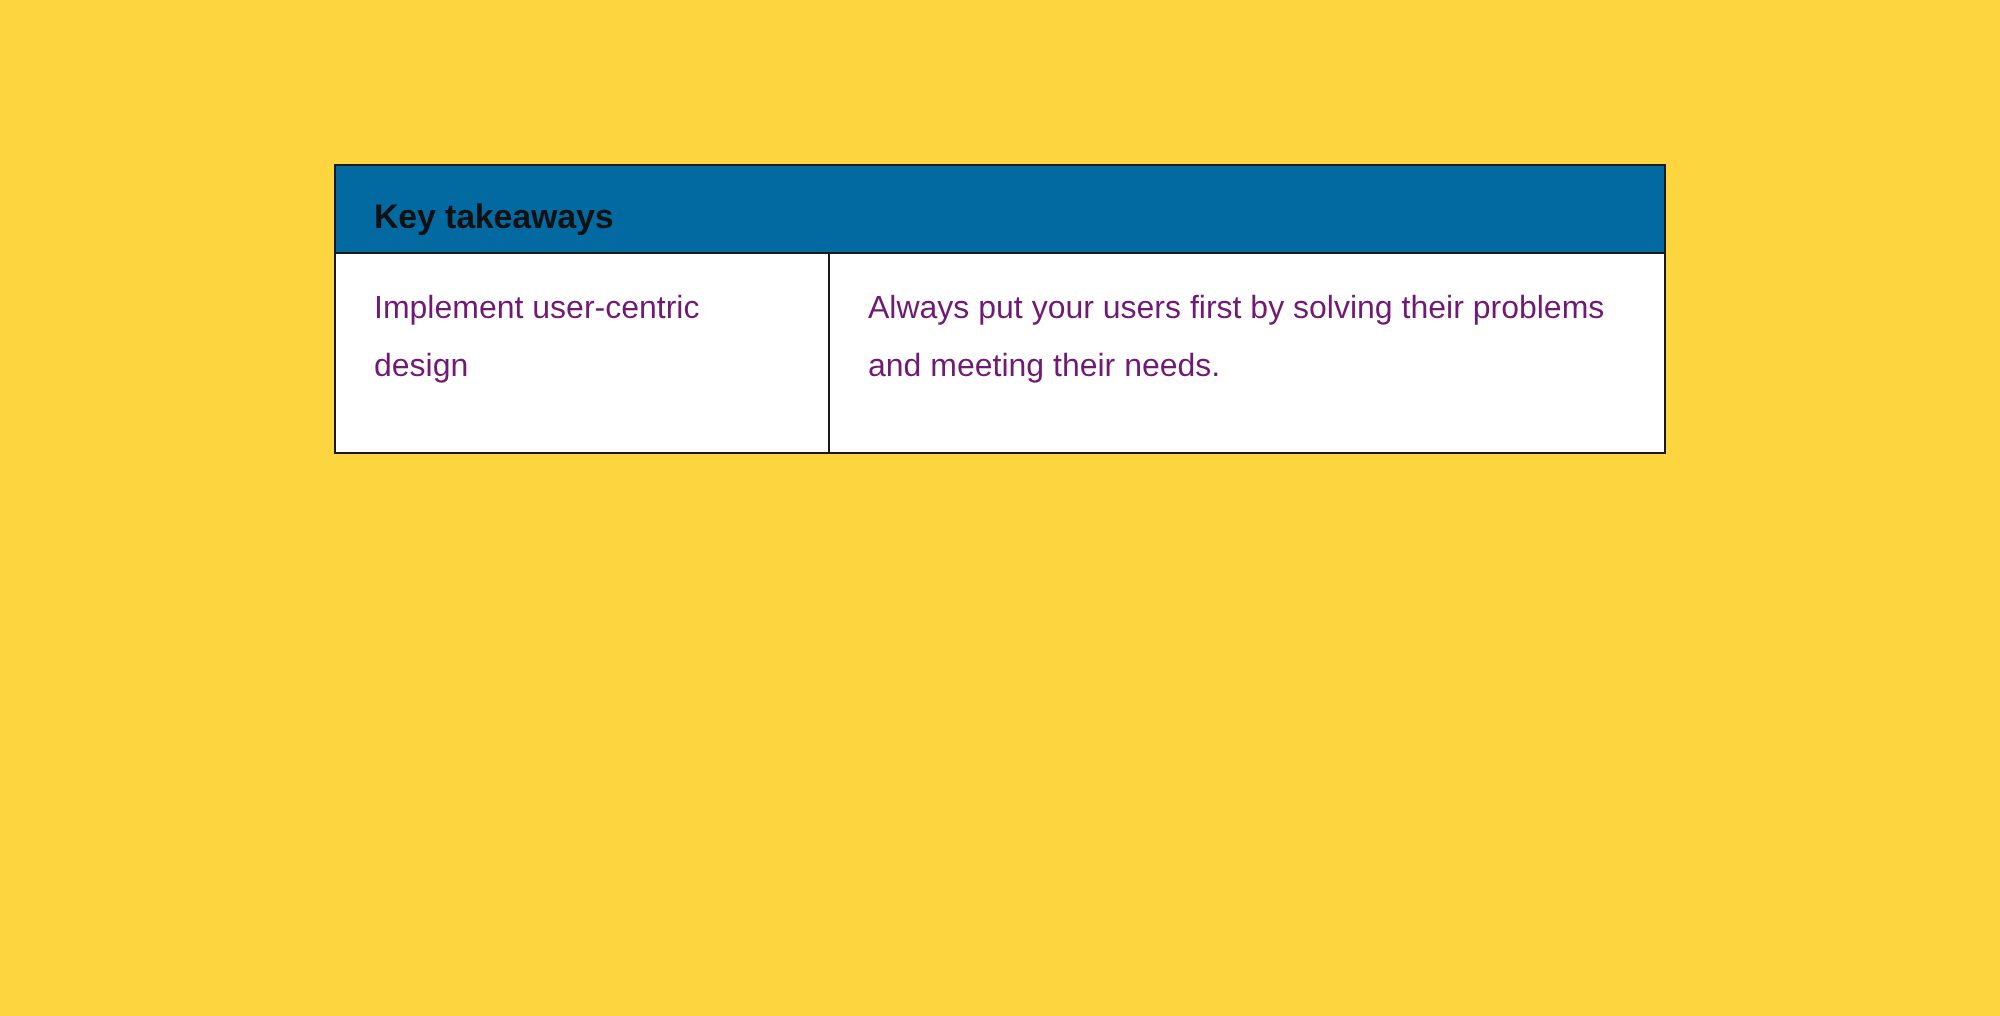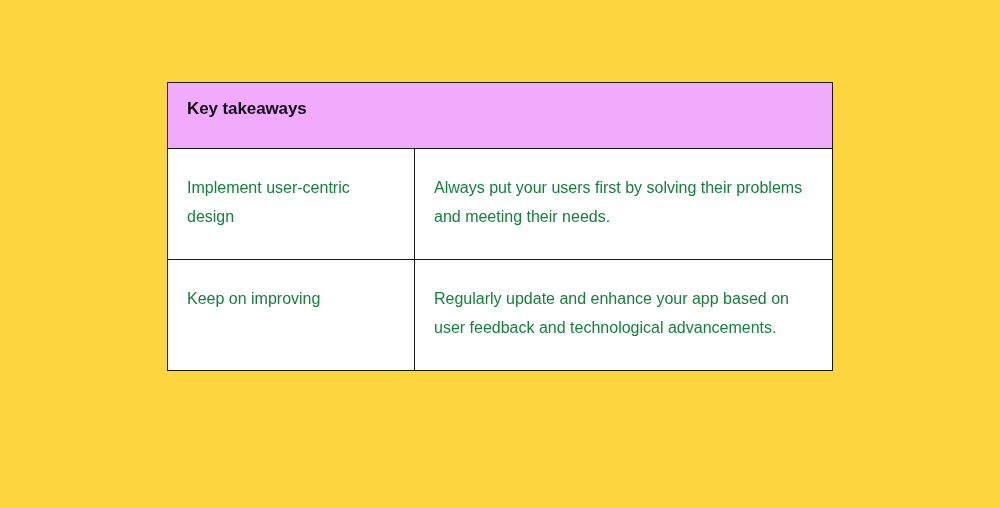--- a/index.html
+++ b/index.html
@@ -28,44 +28,44 @@
     border-collapse: collapse;
     table-layout: fixed;
     background: #ffffff;
     border: 1.5px solid #1a1a1a;
   }
 
   .takeaways-table col.col-term { width: 247px; }
   .takeaways-table col.col-desc { width: 418px; }
 
   .table-header-cell {
-    background: #f0abfc;
+    background: #0369a1;
     border-bottom: 1.5px solid #1a1a1a;
-    padding: 15px 0 28px 19px;
+    padding: 15px 0 6px 19px;
     text-align: left;
     vertical-align: middle;
     height: 22px;
   }
 
   .table-title {
     display: block;
     font-size: 17px;
     font-weight: 700;
     color: #111111;
     letter-spacing: -0.1px;
     line-height: 22px;
   }
 
   .takeaways-table td {
     border-top: 1.5px solid #1a1a1a;
     vertical-align: top;
-    padding: 24px 22px 28px 19px;
+    padding: 13px 22px 28px 19px;
     font-size: 16px;
     line-height: 29px;
-    color: #15803d;
+    color: #701a75;
   }
 
   .takeaways-table tbody tr:first-child td {
     border-top: none;
   }
 
   .cell-term {
     border-right: 1.5px solid #1a1a1a;
     padding-right: 16px;
   }
@@ -97,24 +97,16 @@
     </thead>
     <tbody>
       <tr>
         <td class="cell-term">
           <span class="cell-text">Implement user-centric design</span>
         </td>
         <td class="cell-desc">
           <span class="cell-text">Always put your users first by solving their problems and meeting their needs.</span>
         </td>
       </tr>
-      <tr>
-        <td class="cell-term">
-          <span class="cell-text">Keep on improving</span>
-        </td>
-        <td class="cell-desc">
-          <span class="cell-text">Regularly update and enhance your app based on user feedback and technological advancements.</span>
-        </td>
-      </tr>
     </tbody>
   </table>
 
 </div>
 
 </body></html>

